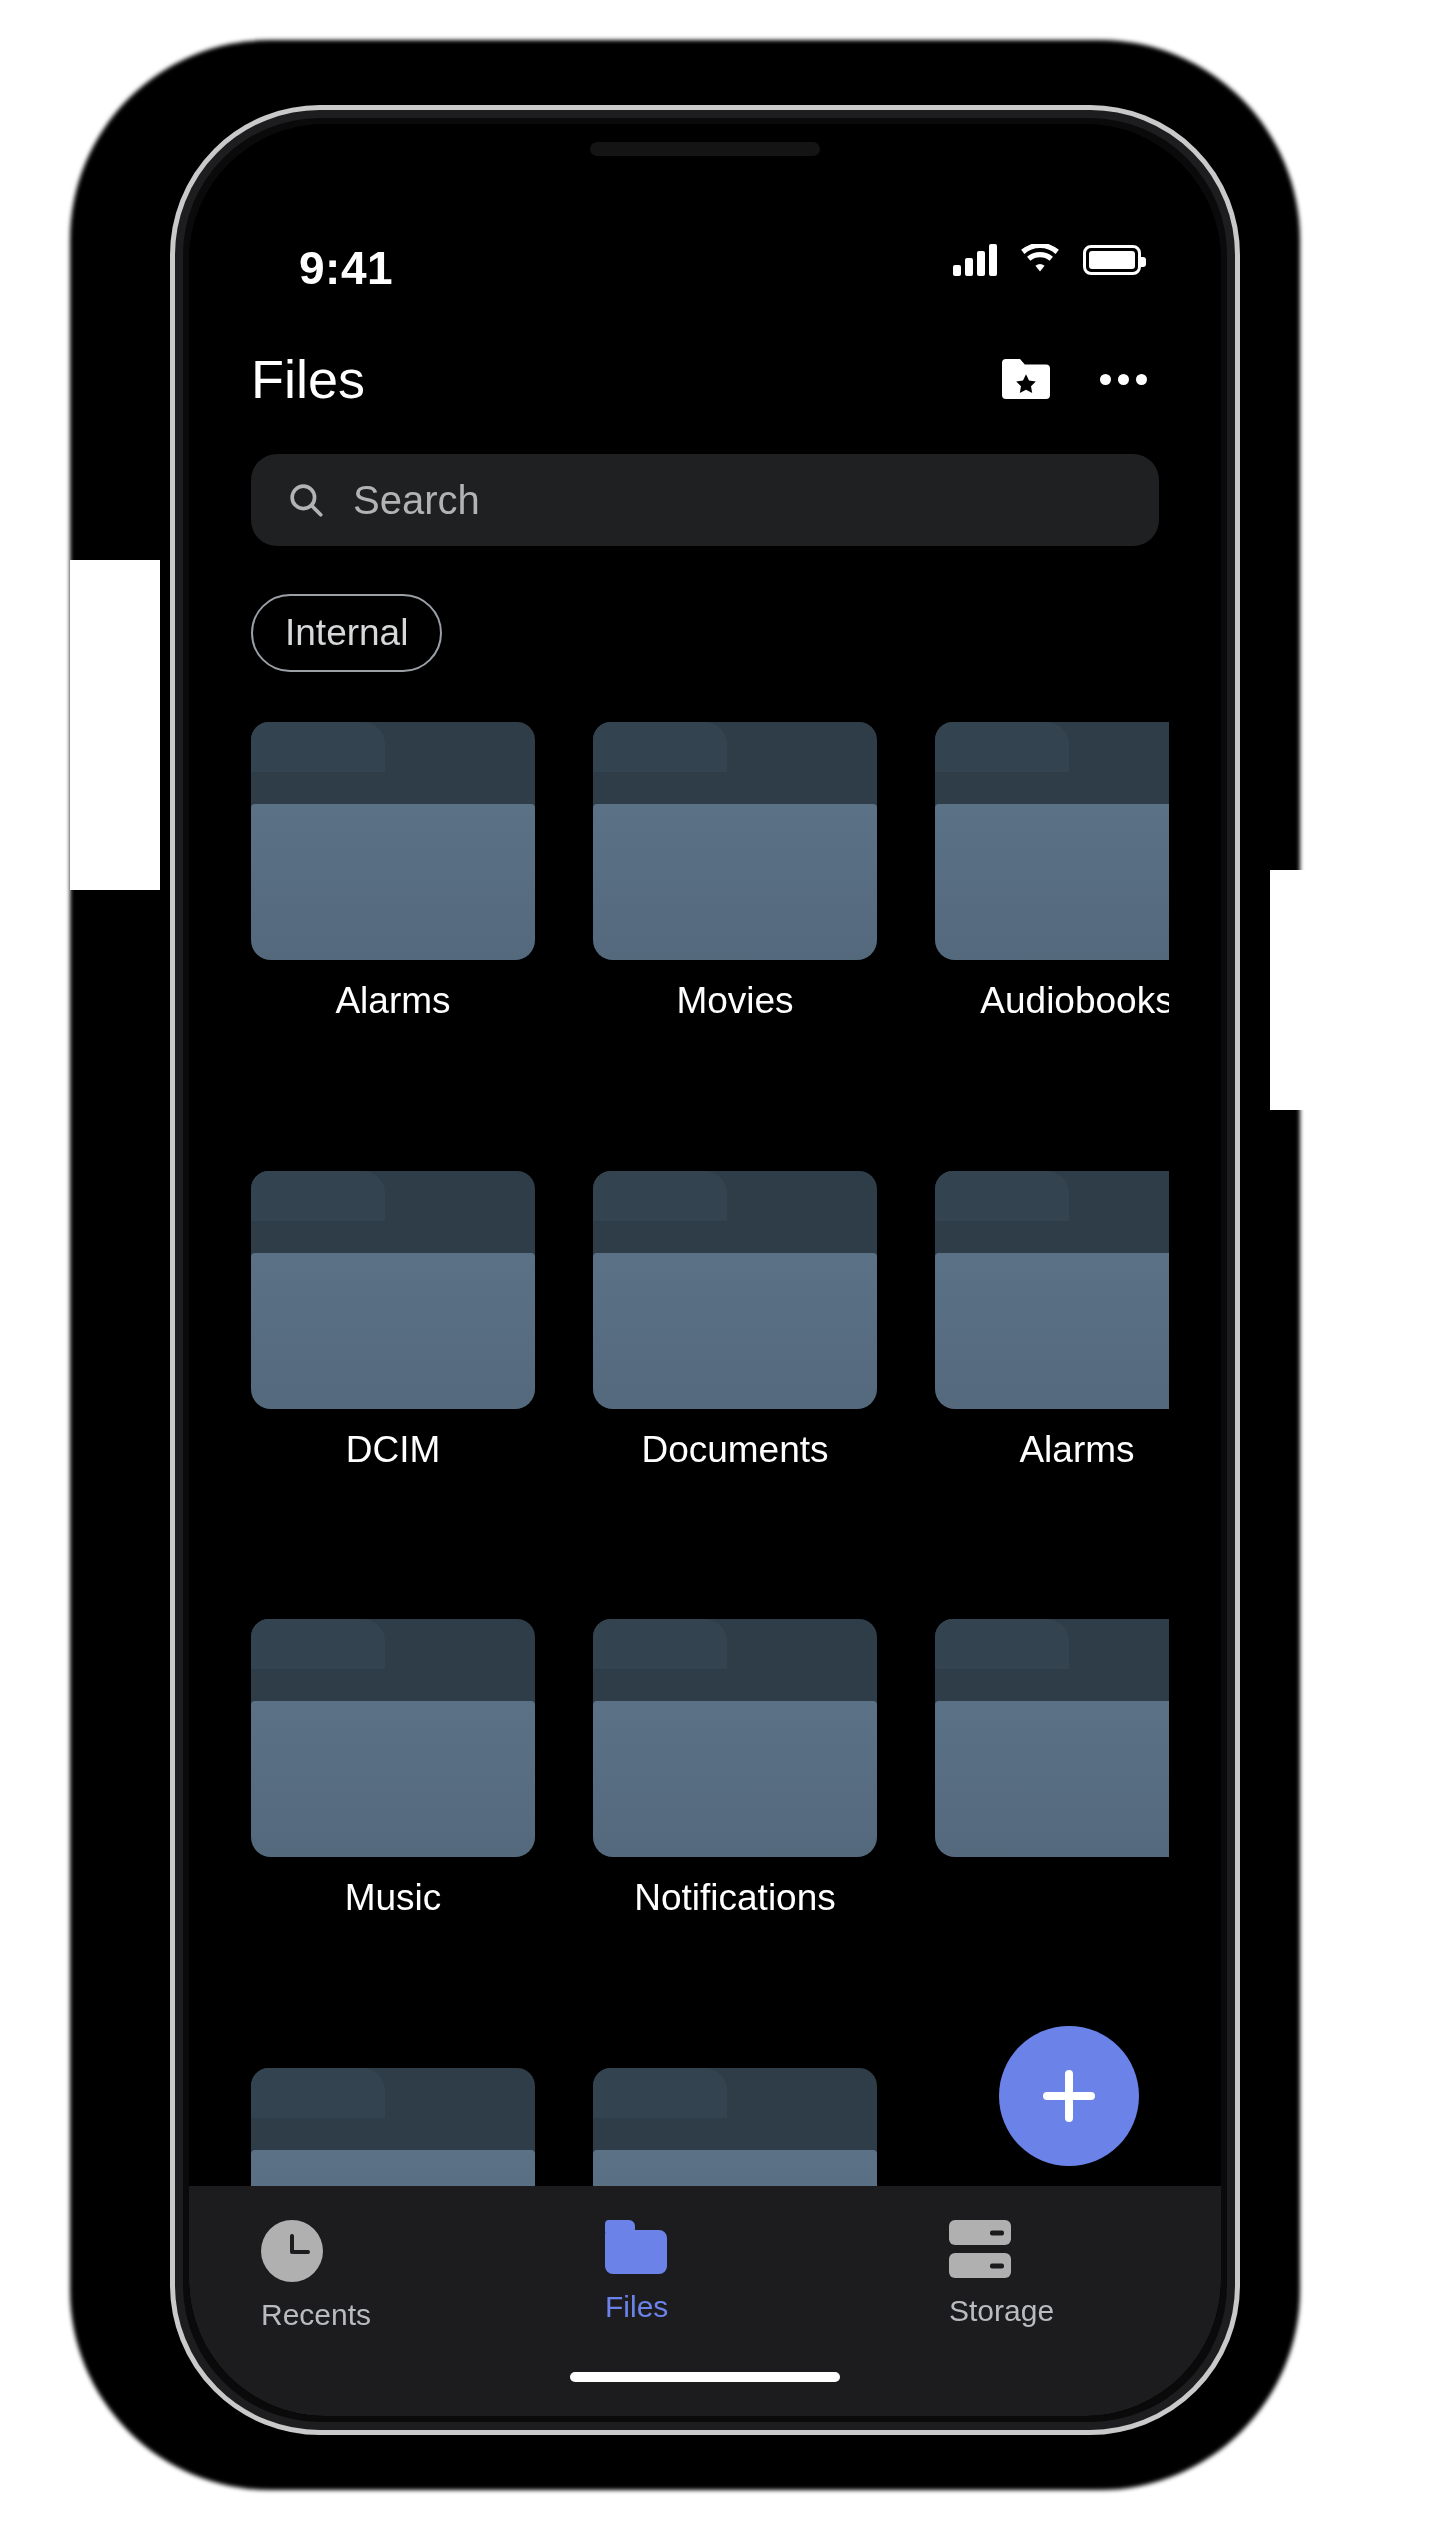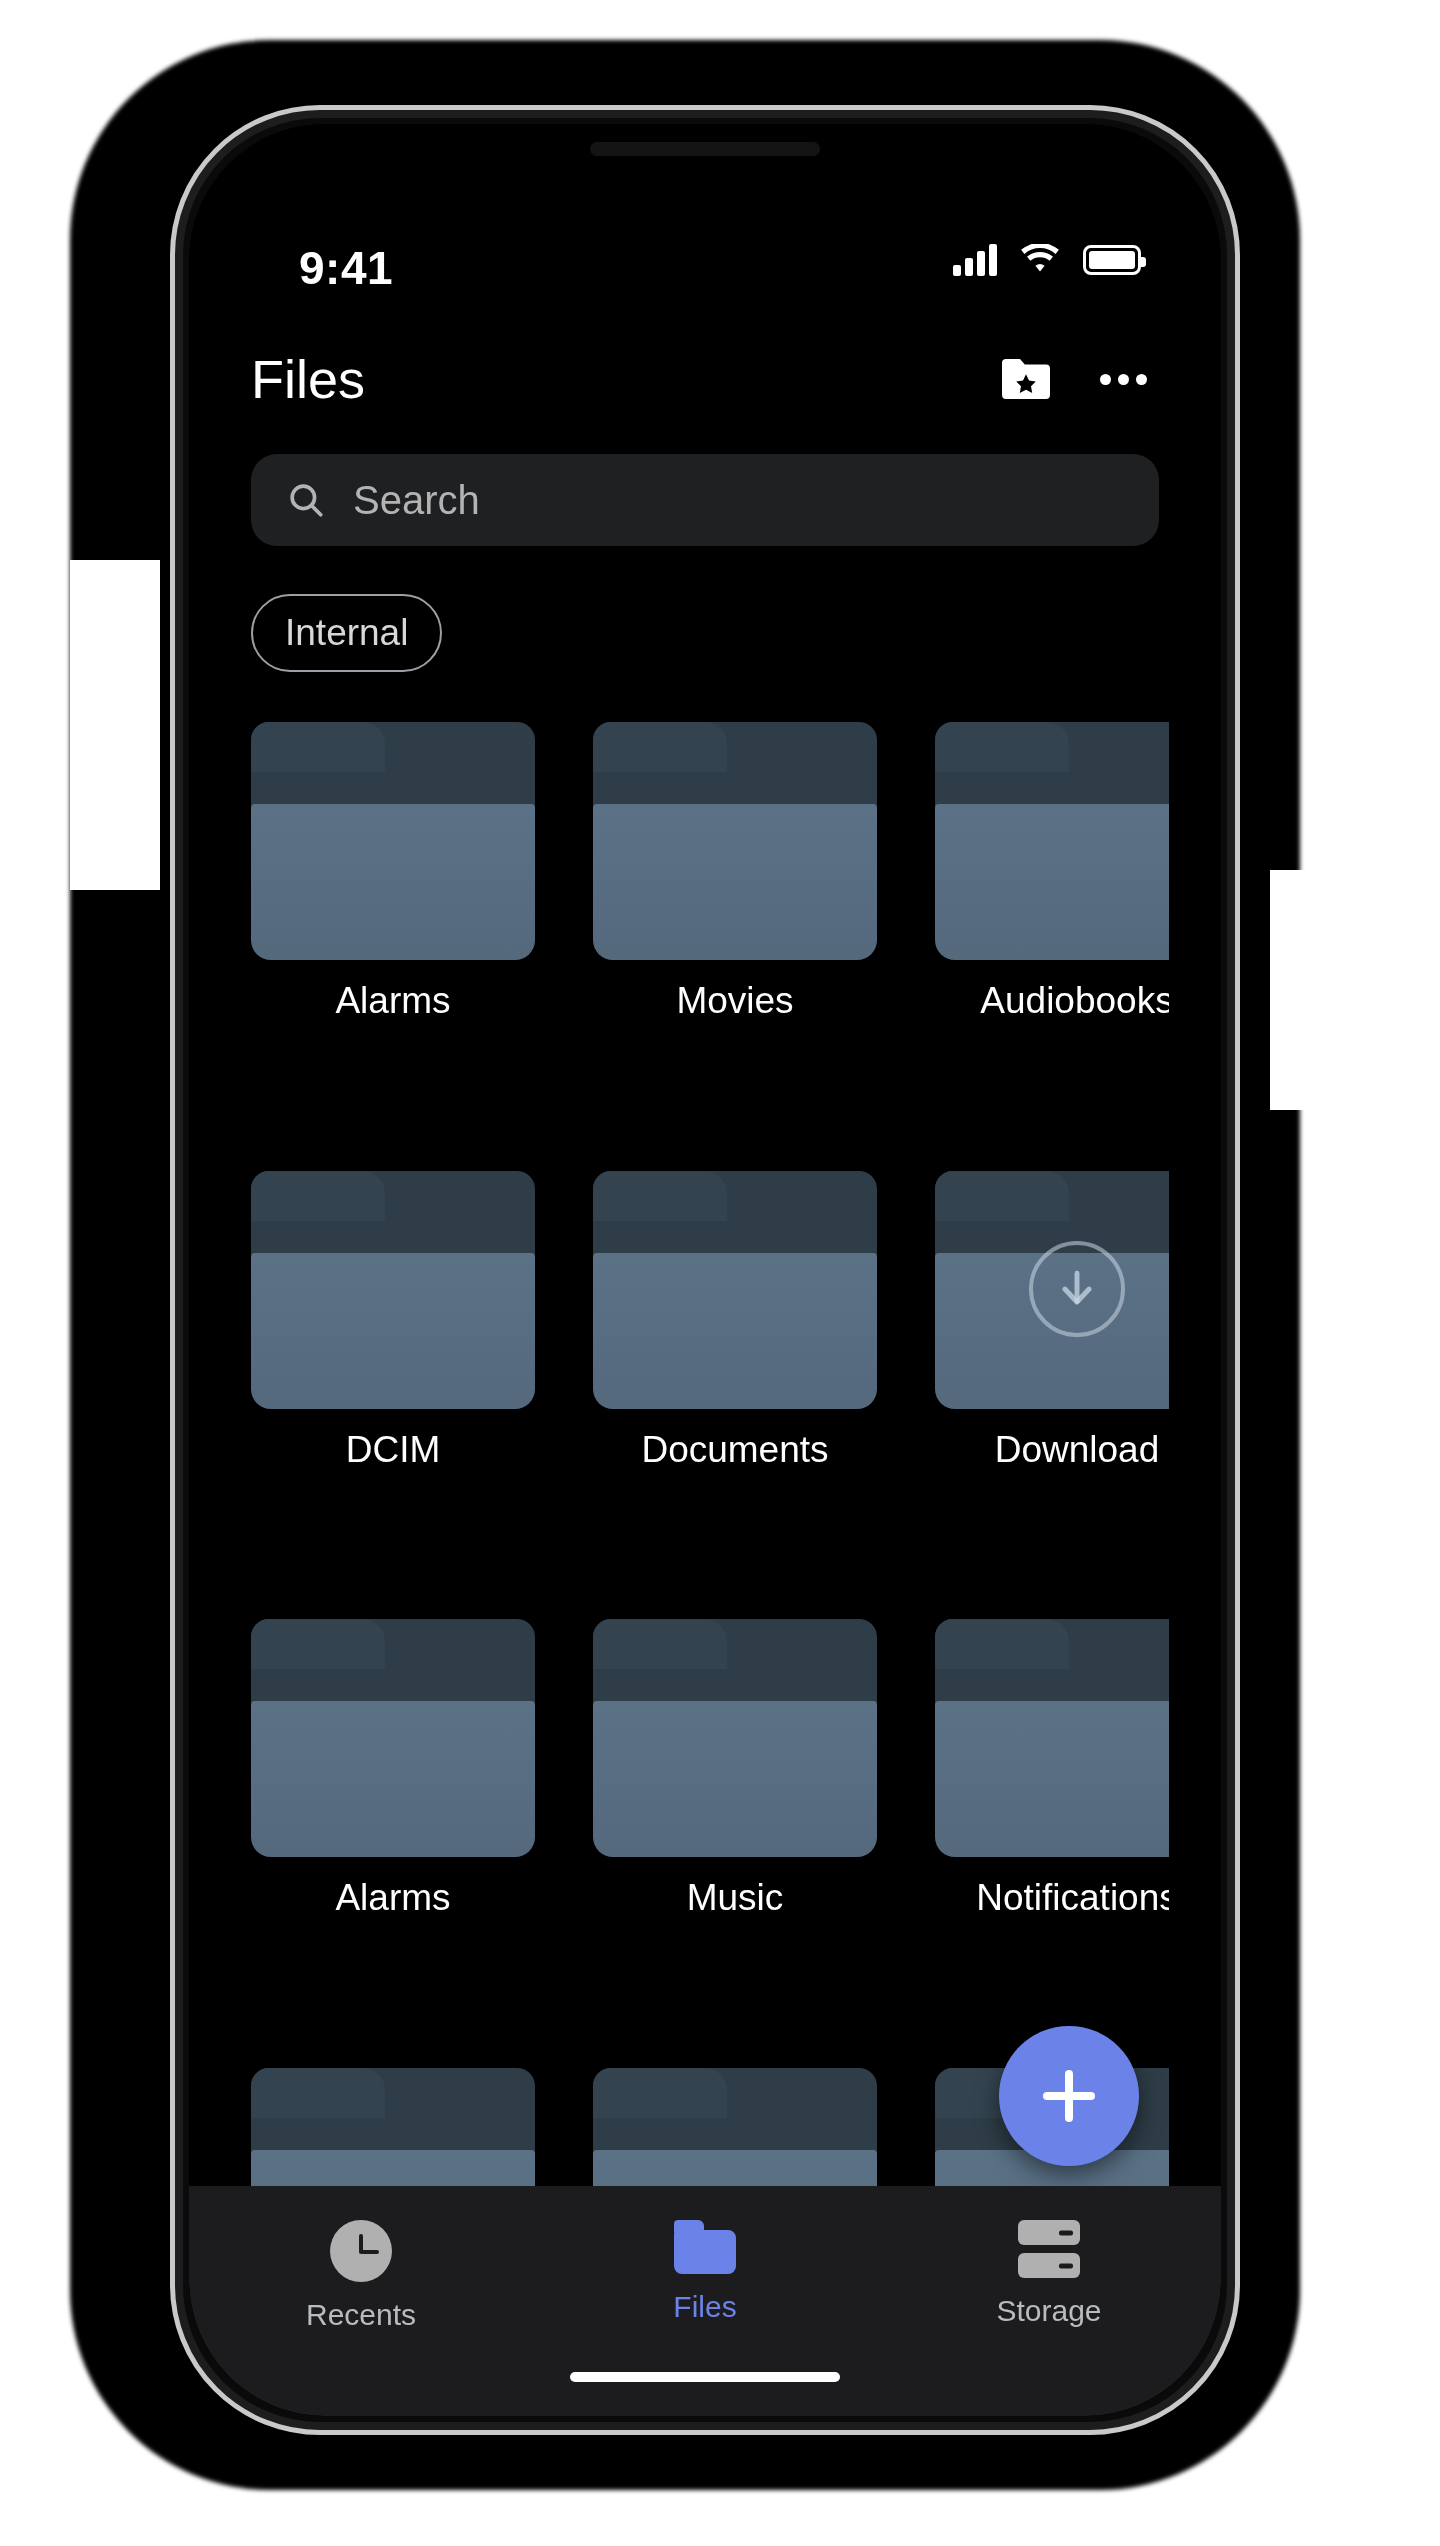--- a/index.html
+++ b/index.html
@@ -308,21 +308,21 @@
     background: #1c1c1e;
     display: flex;
     align-items: flex-start;
     justify-content: space-around;
     padding-top: 34px;
     z-index: 6;
   }
   .nav-item {
     display: flex;
     flex-direction: column;
-    align-items: center;
+    align-items: flex-start;
     gap: 16px;
     width: 200px;
     cursor: pointer;
   }
   .nav-label { font-size: 30px; color: #b9bcbf; }
   .nav-item.active .nav-label { color: #6b83e8; }
 
   .clock-icon {
     width: 62px; height: 62px;
     border-radius: 50%;
@@ -503,33 +503,20 @@
           </div>
 
           <div class="tile">
             <div class="folder">
               <div class="tab"></div>
                 <div class="body"></div>
             </div>
             <div class="tile-label">Documents</div>
           </div>
 
-          <div class="tile">
-            <div class="folder">
-              <div class="tab"></div>
-                <div class="body"></div>
-              <div class="badge">
-                <svg width="54" height="54" viewBox="0 0 24 24">
-                  <line x1="12" y1="5" x2="12" y2="17.5" stroke="rgba(200,215,228,0.75)" stroke-width="2.2" stroke-linecap="round"></line>
-                  <polyline points="6.6,12 12,17.8 17.4,12" fill="none" stroke="rgba(200,215,228,0.75)" stroke-width="2.2" stroke-linecap="round" stroke-linejoin="round"></polyline>
-                </svg>
-              </div>
-            </div>
-            <div class="tile-label">Download</div>
-          </div>
 
           <div class="tile">
             <div class="folder">
               <div class="tab"></div>
                 <div class="body"></div>
             </div>
             <div class="tile-label">Alarms</div>
           </div>
 
           <div class="tile">

